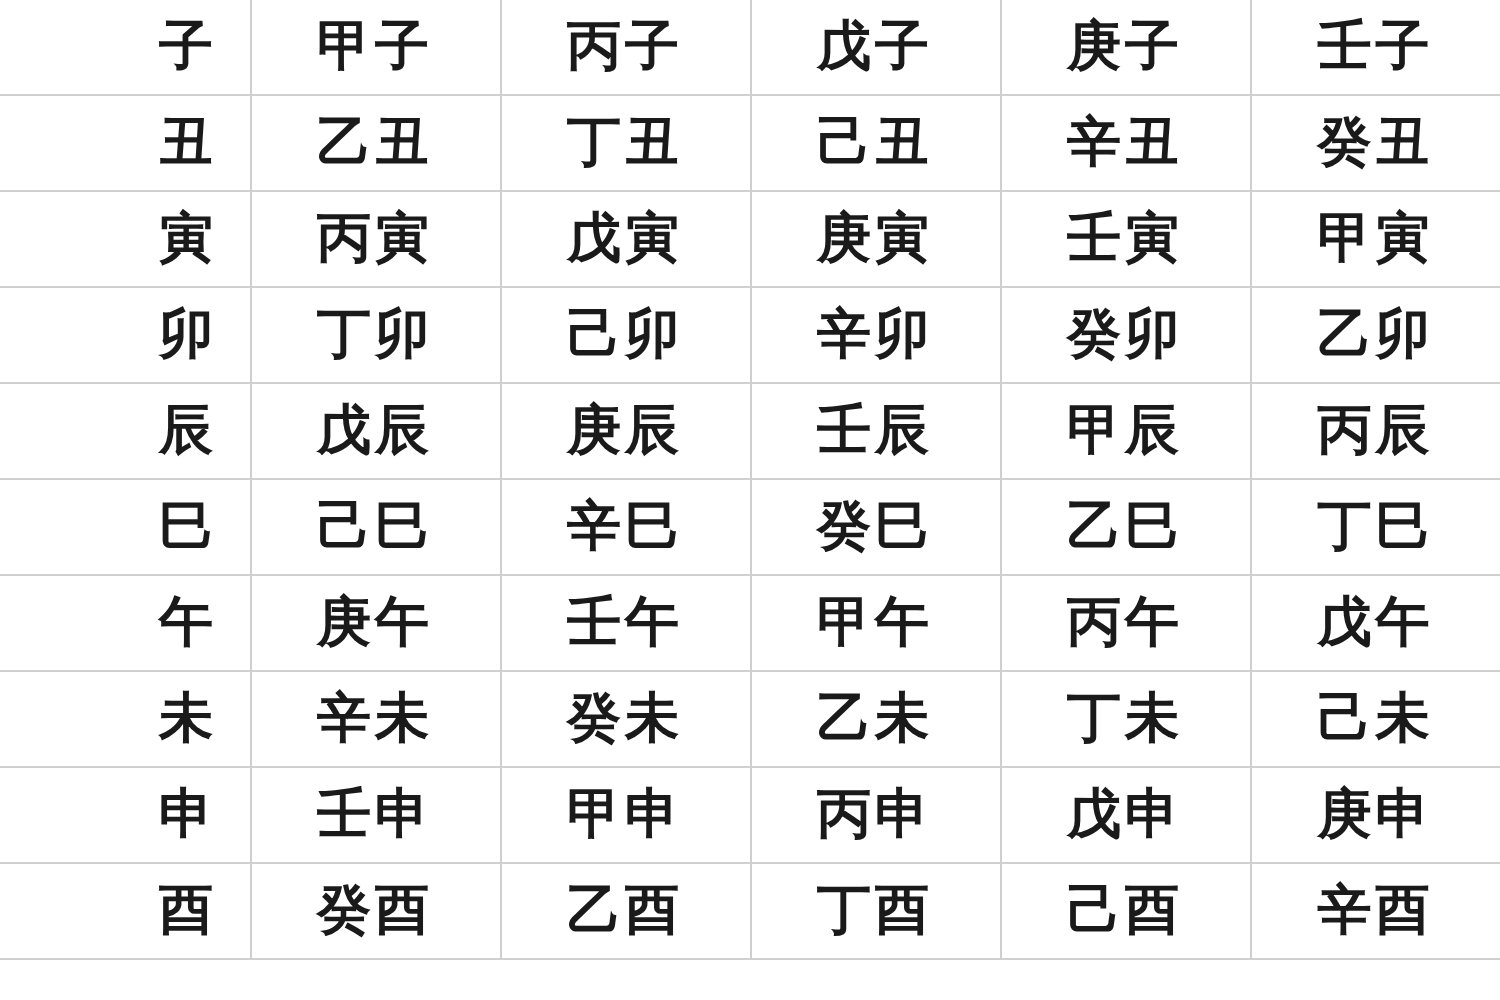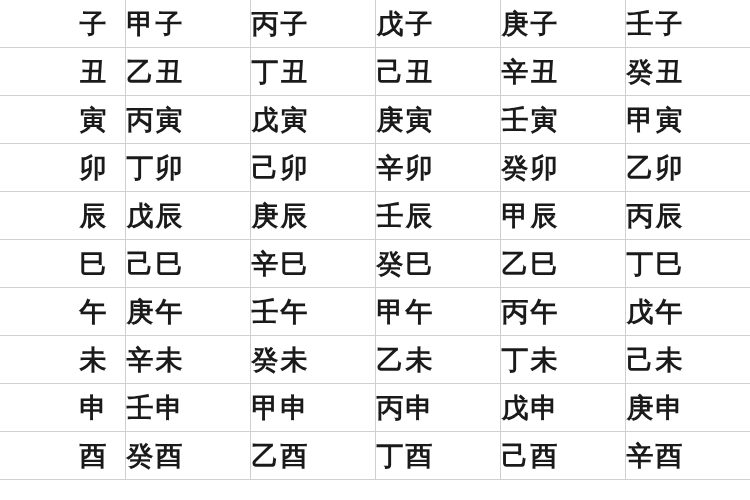--- a/index.html
+++ b/index.html
@@ -13,21 +13,21 @@
     overflow: hidden;
     font-family: "DejaVu Sans", "Liberation Sans", sans-serif;
   }
   #sexagenary-table {
     width: 750px;
     border-collapse: collapse;
     table-layout: fixed;
   }
   #sexagenary-table td {
     height: 45px;
-    text-align: left;
+    text-align: center;
     vertical-align: middle;
     font-size: 27px;
     font-weight: 700;
     color: #1a1a1a;
     border-top: 1px solid #d0d0d0;
     border-bottom: 1px solid #d0d0d0;
     border-left: 1px solid #cfcfcf;
     border-right: 1px solid #cfcfcf;
     letter-spacing: 2px;
     line-height: 45px;

